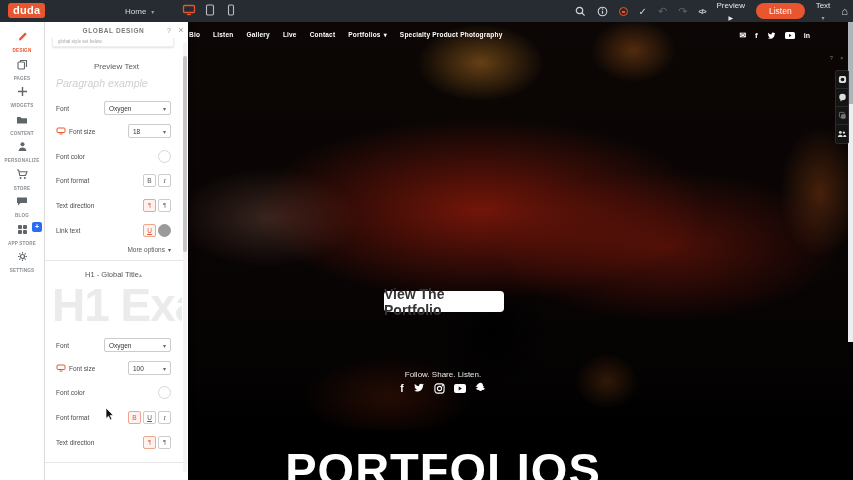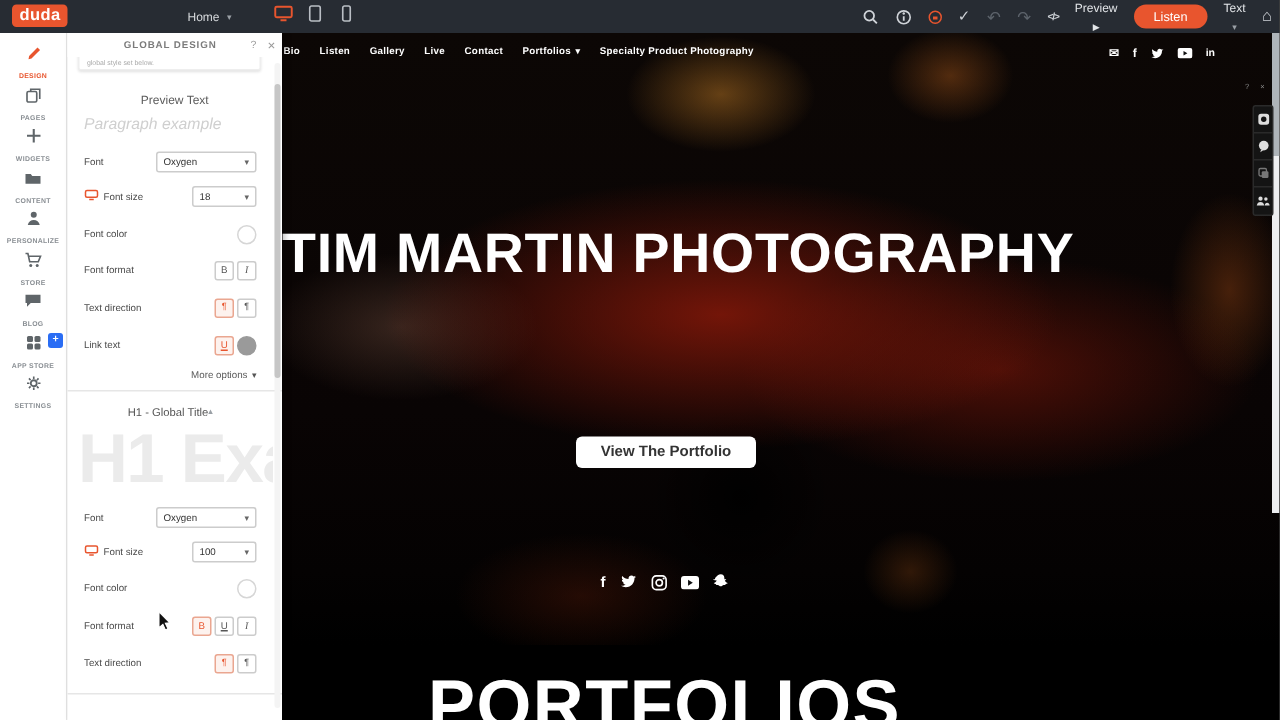--- a/index.html
+++ b/index.html
@@ -93,21 +93,21 @@
   .nav-item { font-size:6.5px; font-weight:bold; color:#fff; letter-spacing:.2px; white-space:nowrap;
     cursor:pointer; display:flex; gap:3px; align-items:center; }
   #nav-social { position:absolute; right:43px; top:9px; display:flex; gap:9px; align-items:center; z-index:10; }
   .ns-ic { color:#fff; font-size:8px; font-weight:bold; display:flex; align-items:center; cursor:pointer; }
   .hero-col { position:absolute; left:0; width:510px; text-align:center; color:#fff; }
   #hero-title { top:126px; font-size:37px; font-weight:bold; letter-spacing:.5px; white-space:nowrap; }
   #hero-sub { top:188px; font-size:15px; font-weight:bold; letter-spacing:.3px; white-space:nowrap; }
   #hero-desc { position:absolute; left:118px; top:212px; width:262px; font-size:9.5px; font-weight:bold;
     color:#fff; text-align:left; line-height:1.4; }
   #hero-cta { position:absolute; left:196px; top:269px; width:120px; height:21px; background:#fff; color:#333;
-    border-radius:4px; font-size:10px; font-weight:bold; display:flex; align-items:center; justify-content:center;
+    border-radius:4px; font-size:14px; font-weight:bold; display:flex; align-items:center; justify-content:center;
     cursor:pointer; }
   #hero-follow { top:348px; font-size:8px; color:#e8e8e8; }
   #hero-social { position:absolute; left:0; top:360px; width:510px; display:flex; justify-content:center;
     gap:9px; align-items:center; }
   .hs-ic { color:#fff; display:flex; align-items:center; cursor:pointer; font-weight:bold; font-size:10px; }
   #section2 { position:absolute; left:0; top:408px; width:665px; height:50px; background:#000; }
   #portfolios-title { position:absolute; left:0; top:12px; width:510px; text-align:center; color:#fff;
     font-size:47px; font-weight:bold; letter-spacing:1px; }
 
   
@@ -401,22 +401,22 @@
         </span>
         <span class="ns-ic">
           <svg width="10" height="7" viewBox="0 0 10 7">
               <rect x="0" y="0" width="10" height="7" rx="1.6" fill="#fff"></rect>
               <path d="M4 2l2.6 1.5L4 5z" fill="#111"></path>
             </svg>
         </span>
         <span class="ns-ic" style="font-size:7px;">in</span>
       </div>
 
-      <div class="hero-col" id="hero-title">TIM MARTIN PHOTOGRAPHY</div>
       <div id="hero-cta">View The Portfolio</div>
+      <div class="hero-col" id="hero-follow">Follow. Share. Listen.</div>
 
       <div id="hero-social">
         <span class="hs-ic">f</span>
         <span class="hs-ic">
           <svg width="12" height="10" viewBox="0 0 16 14">
               <path fill="#fff" d="M15 2.2c-.5.3-1 .4-1.6.5.6-.4 1-.9 1.2-1.6-.5.3-1.1.6-1.8.7C12.3 1.2 11.6.9 10.8.9 9.2.9 8 2.1 8 3.7c0 .2 0 .4.1.6C5.7 4.2 3.6 3.1 2.2 1.4c-.2.4-.4.9-.4 1.4 0 1 .5 1.8 1.2 2.3-.4 0-.9-.1-1.2-.3 0 1.3 1 2.5 2.2 2.7-.2.1-.5.1-.7.1-.2 0-.4 0-.5-.1.4 1.1 1.4 1.9 2.6 1.9-1 .7-2.2 1.2-3.5 1.2H1c1.3.8 2.8 1.3 4.4 1.3 5.3 0 8.2-4.4 8.2-8.2v-.4c.6-.4 1.1-.9 1.4-1.5z"></path>
             </svg>
         </span>
         <span class="hs-ic">
           <svg width="11" height="11" viewBox="0 0 12 12">

